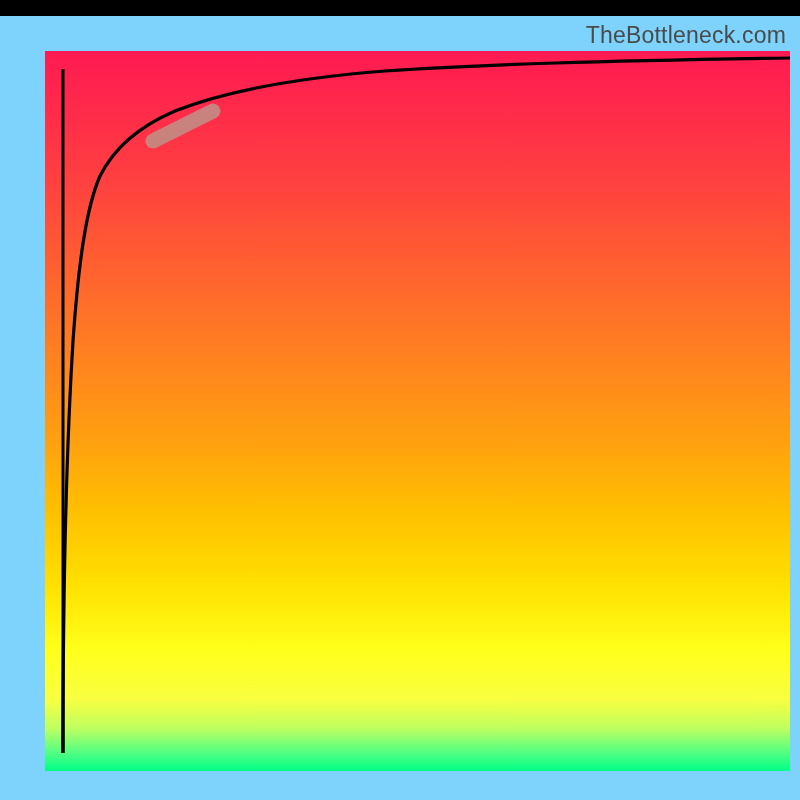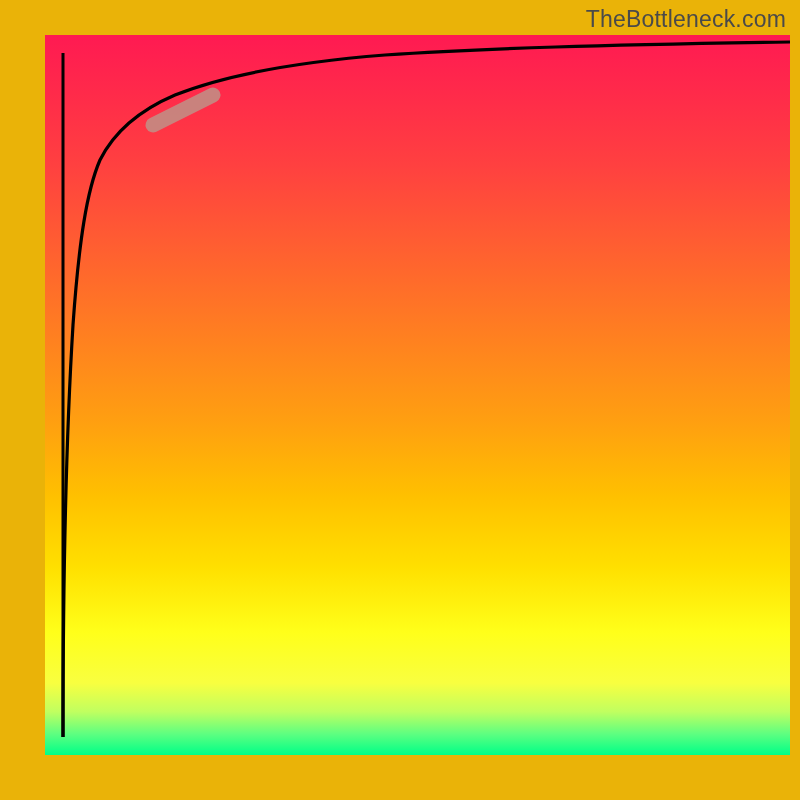--- a/index.html
+++ b/index.html
@@ -10,21 +10,22 @@
   body {
     width: 800px;
     height: 800px;
     background: #000;
     position: relative;
     font-family: Arial, Helvetica, sans-serif;
   }
   .frame {
     position: absolute;
     inset: 0;
-    background: #eab308;
+    background: #7dd3fc;
+    margin-top: 16px;
   }
   .plot-area {
     position: absolute;
     left: 45px;
     top: 35px;
     width: 745px;
     height: 720px;
     overflow: hidden;
   }
   .gradient-bg {

